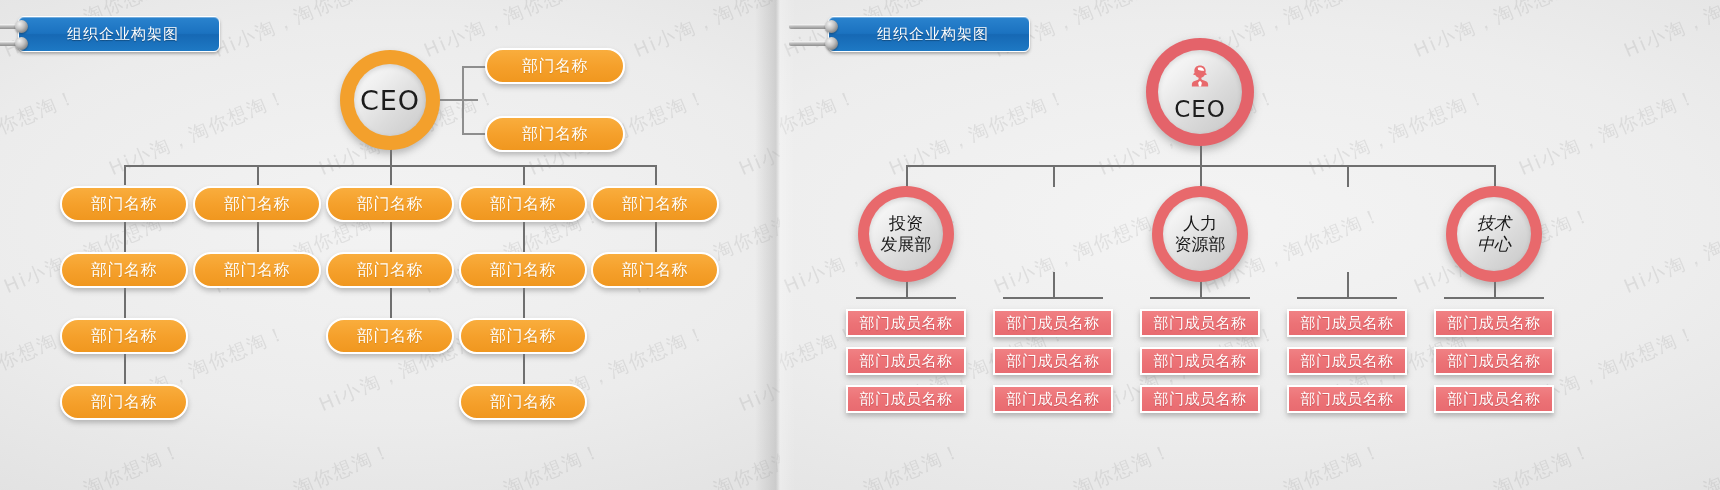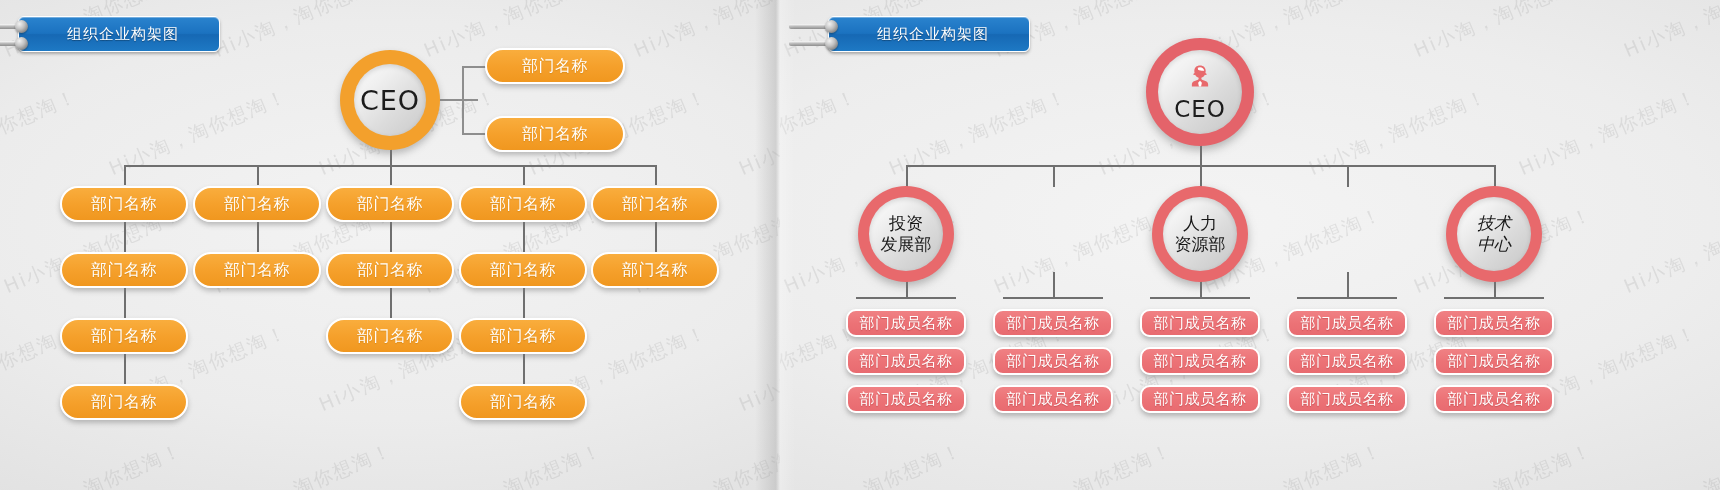--- a/index.html
+++ b/index.html
@@ -117,21 +117,21 @@
     font-family:"DejaVu Sans","Liberation Sans",sans-serif;
     text-shadow:0 1px 1px rgba(170,110,0,.35);
     box-sizing:border-box;
   }
 
   
   .mbox{
     position:absolute;z-index:8;
     display:flex;align-items:center;justify-content:center;
     background:linear-gradient(to bottom,#f08184 0%,#ec7276 52%,#e86b70 100%);
-    border:2px solid #ffffff;border-radius:10px;
+    border:2px solid #ffffff;border-radius:0;
     box-shadow:0 3px 5px rgba(120,120,120,.5);
     color:#ffffff;font-size:15px;letter-spacing:.5px;
     font-family:"DejaVu Sans","Liberation Sans",sans-serif;
     text-shadow:0 1px 1px rgba(150,40,45,.4);
     box-sizing:border-box;
   }
 </style>
 </head>
 <body>
 

